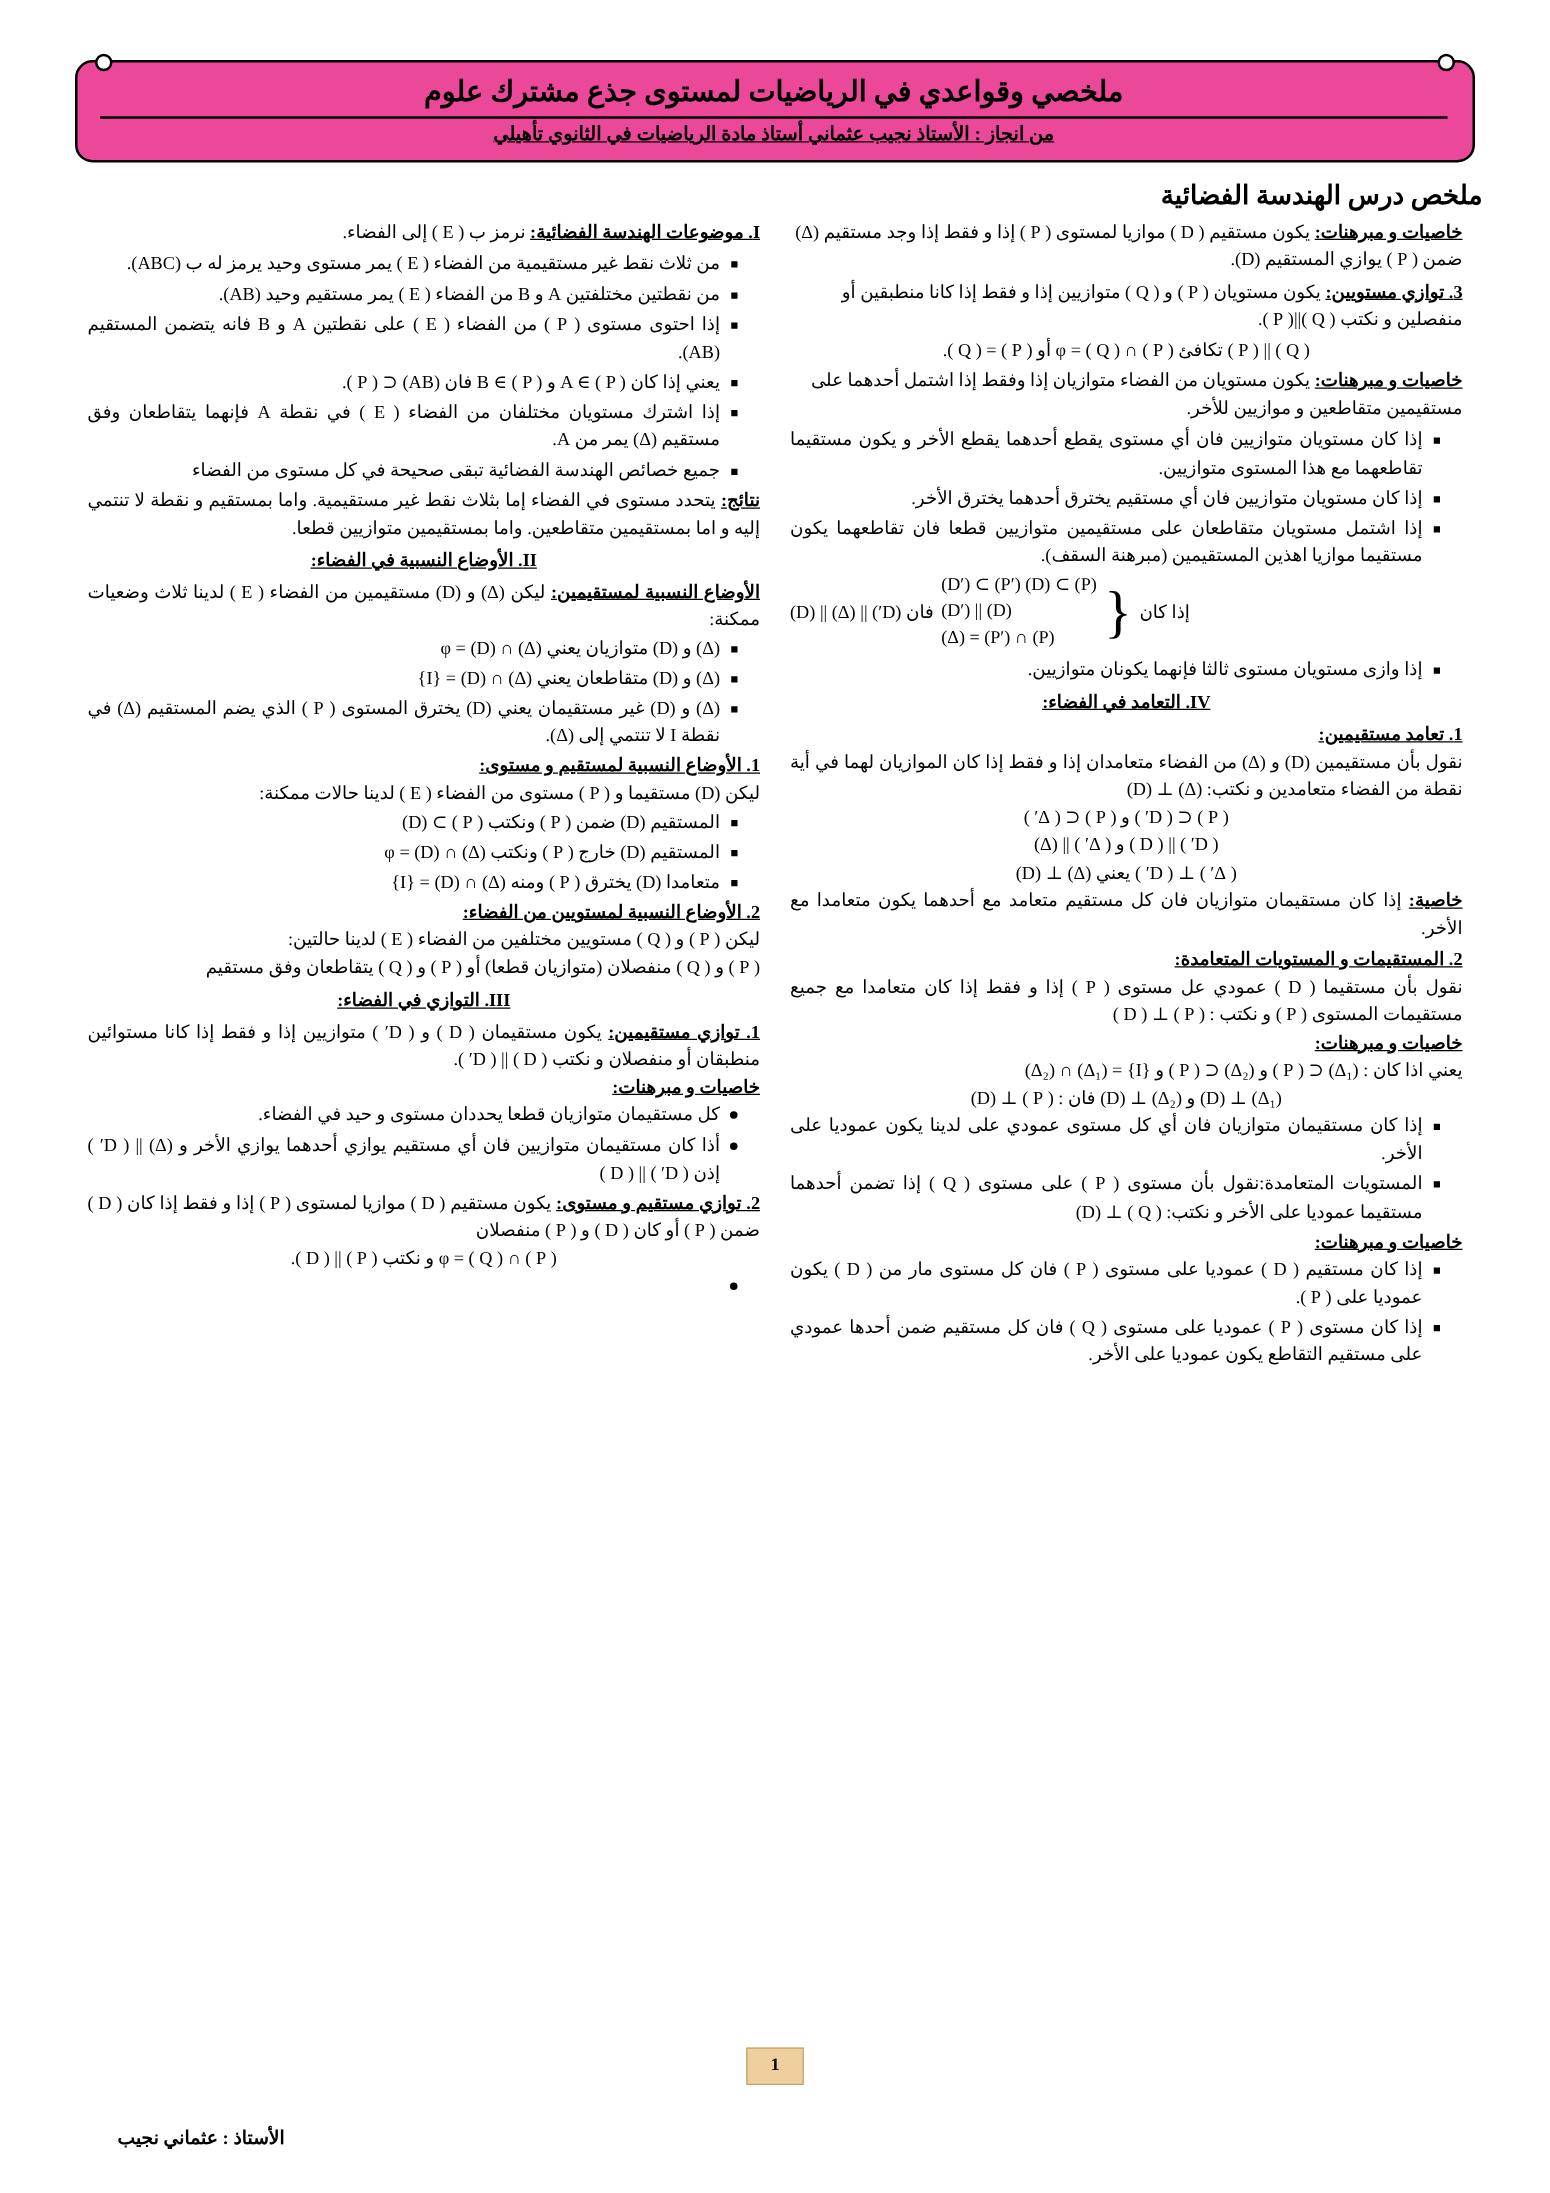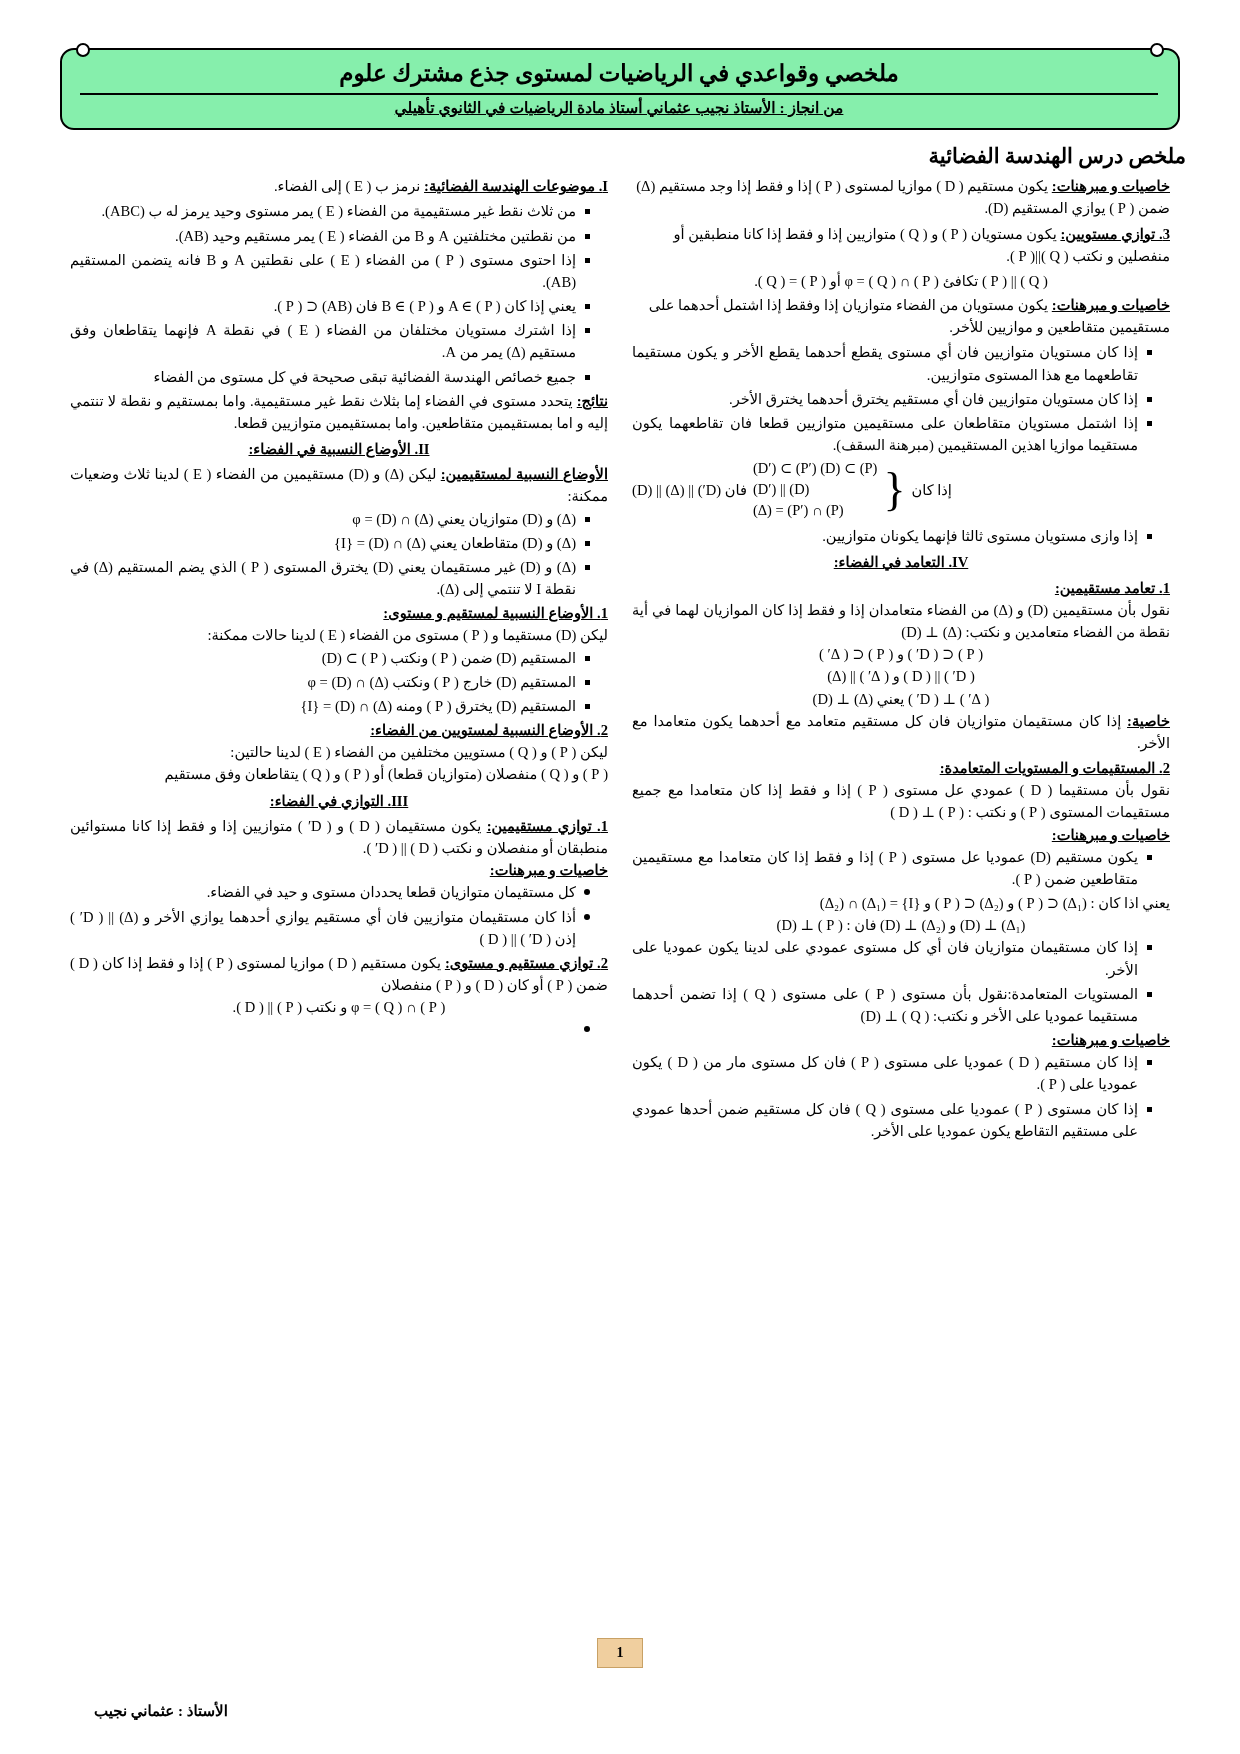--- a/index.html
+++ b/index.html
@@ -23,21 +23,21 @@
   }
 
   
   .banner {
     position: relative;
     border: 2.5px solid #000;
     border-radius: 14px;
     margin: 8px 6px 0 6px;
     padding: 8px 20px 10px 18px;
     text-align: center;
-    background: #86efac;
+    background: #ec4899;
   }
   .banner:before, .banner:after {
     content: "";
     position: absolute;
     top: -7px;
     width: 10px; height: 10px;
     border: 2px solid #000;
     border-radius: 50%;
     background: #fff;
   }
@@ -283,23 +283,20 @@
 
       <div class="sec just">
         <span class="heading u">خاصية:</span>
         <span>إذا كان مستقيمان متوازيان فان كل مستقيم متعامد مع أحدهما يكون متعامدا مع الأخر.</span>
       </div>
 
       <div class="rt heading u">2. المستقيمات و المستويات المتعامدة:</div>
       <div class="just">نقول بأن مستقيما ( D ) عمودي عل مستوى ( P ) إذا و فقط إذا كان متعامدا مع جميع مستقيمات المستوى ( P ) و نكتب : ( P ) ⊥ ( D )</div>
 
       <div class="rt heading u">خاصيات و مبرهنات:</div>
-      <ul class="sq">
-        <li>يكون مستقيم (D) عموديا عل مستوى ( P ) إذا و فقط إذا كان متعامدا مع مستقيمين متقاطعين ضمن ( P ).</li>
-      </ul>
 
       <div class="just">
         <span>يعني اذا كان :</span>
         <span>(Δ₁) ⊂ ( P ) و (Δ₂) ⊂ ( P ) و {I} = (Δ₁) ∩ (Δ₂)</span>
       </div>
       <div class="center">(Δ₁) ⊥ (D) و (Δ₂) ⊥ (D) فان : ( P ) ⊥ (D)</div>
 
       <ul class="sq">
         <li>إذا كان مستقيمان متوازيان فان أي كل مستوى عمودي على لدينا يكون عموديا على الأخر.</li>
         <li>المستويات المتعامدة:نقول بأن مستوى ( P ) على مستوى ( Q ) إذا تضمن أحدهما مستقيما عموديا على الأخر و نكتب: ( Q ) ⊥ (D)</li>
@@ -345,21 +342,21 @@
         <li>(Δ) و (D) متوازيان  يعني  (Δ) ∩ (D) = φ</li>
         <li>(Δ) و (D) متقاطعان  يعني  (Δ) ∩ (D) = {I}</li>
         <li>(Δ) و (D) غير مستقيمان  يعني  (D) يخترق المستوى ( P ) الذي يضم المستقيم (Δ) في نقطة I لا تنتمي إلى (Δ).</li>
       </ul>
 
       <div class="rt heading u">1. الأوضاع النسبية لمستقيم و مستوى:</div>
       <div class="just">ليكن (D) مستقيما و ( P ) مستوى من الفضاء ( E ) لدينا حالات ممكنة:</div>
       <ul class="sq">
         <li>المستقيم (D) ضمن ( P )  ونكتب  ( P ) ⊃ (D)</li>
         <li>المستقيم (D) خارج ( P )  ونكتب  (Δ) ∩ (D) = φ</li>
-        <li>المستقيم (D) يخترق ( P )  ومنه  (Δ) ∩ (D) = {I}</li>
+        <li>متعامدا (D) يخترق ( P )  ومنه  (Δ) ∩ (D) = {I}</li>
       </ul>
 
       <div class="rt heading u">2. الأوضاع النسبية لمستويين من الفضاء:</div>
       <div class="just">ليكن ( P ) و ( Q ) مستويين مختلفين من الفضاء ( E ) لدينا حالتين:</div>
       <div class="just">( P ) و ( Q ) منفصلان (متوازيان قطعا) أو ( P ) و ( Q ) يتقاطعان وفق مستقيم</div>
 
       <div class="main-head">III.   التوازي في الفضاء:</div>
 
       <div class="just">
         <span class="heading u">1. توازي مستقيمين:</span>

